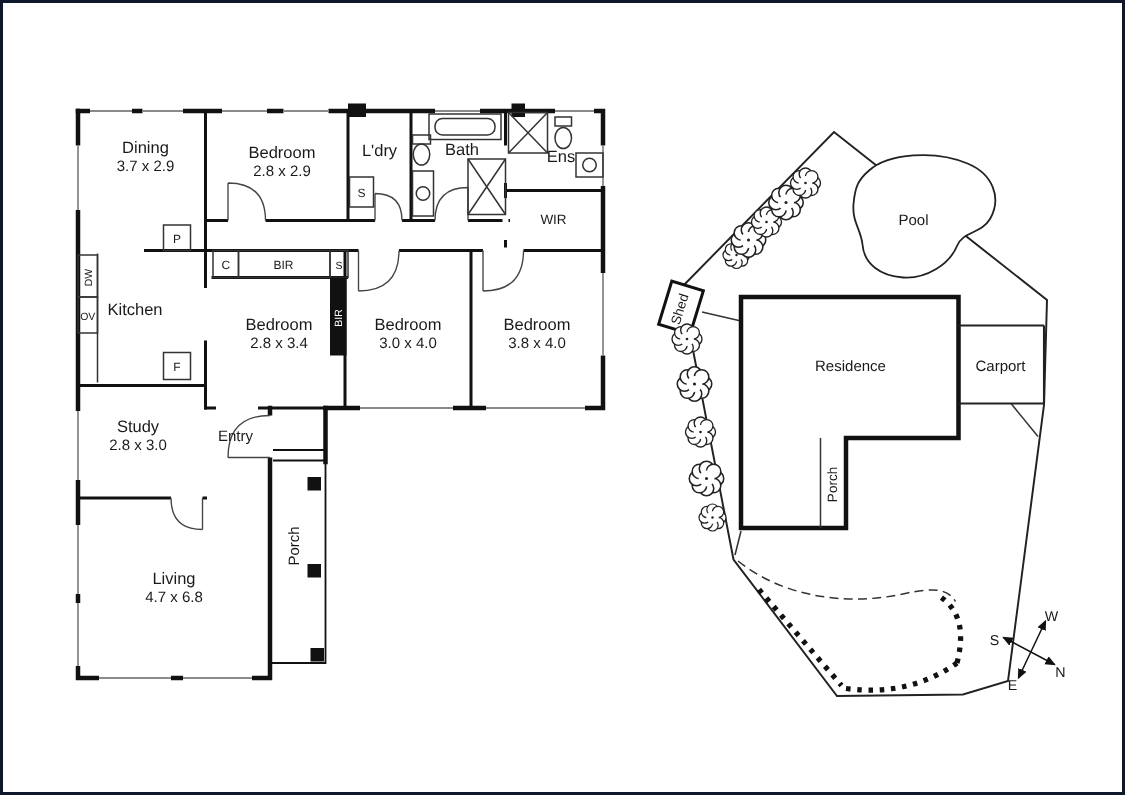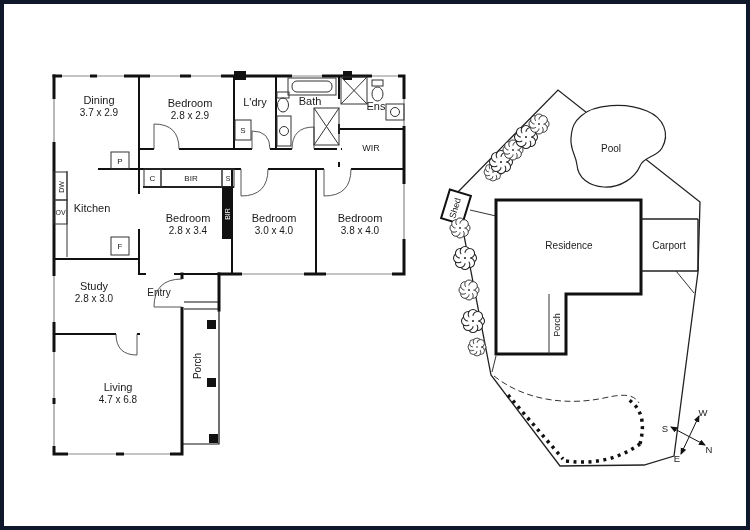--- a/index.html
+++ b/index.html
@@ -1,16 +1,16 @@
 <!DOCTYPE html>
 <html><head>
 <meta charset="utf-8">
 <style>
   html,body{margin:0;padding:0;background:#ffffff;}
-  .canvas{position:relative;width:750px;height:530px;background:#fff;border:4px solid #0f172a;box-sizing:border-box;font-family:"Liberation Sans",sans-serif;overflow:hidden;}
+  .canvas{position:relative;width:750px;height:530px;background:#fff;border:2px solid #0f172a;box-sizing:border-box;font-family:"Liberation Sans",sans-serif;overflow:hidden;}
   svg{display:block;}
   text{font-family:"Liberation Sans",sans-serif;fill:#1a1a1a;text-anchor:middle;}
   .t-room{font-size:11px;}
   .t-dims{font-size:10px;}
   .t-small{font-size:10px;}
   .t-tiny{font-size:9px;}
   .t-fix{font-size:8px;}
   .t-fix-sm{font-size:7px;}
   .t-site{font-size:10px;}
   .t-compass{font-size:9.5px;}

